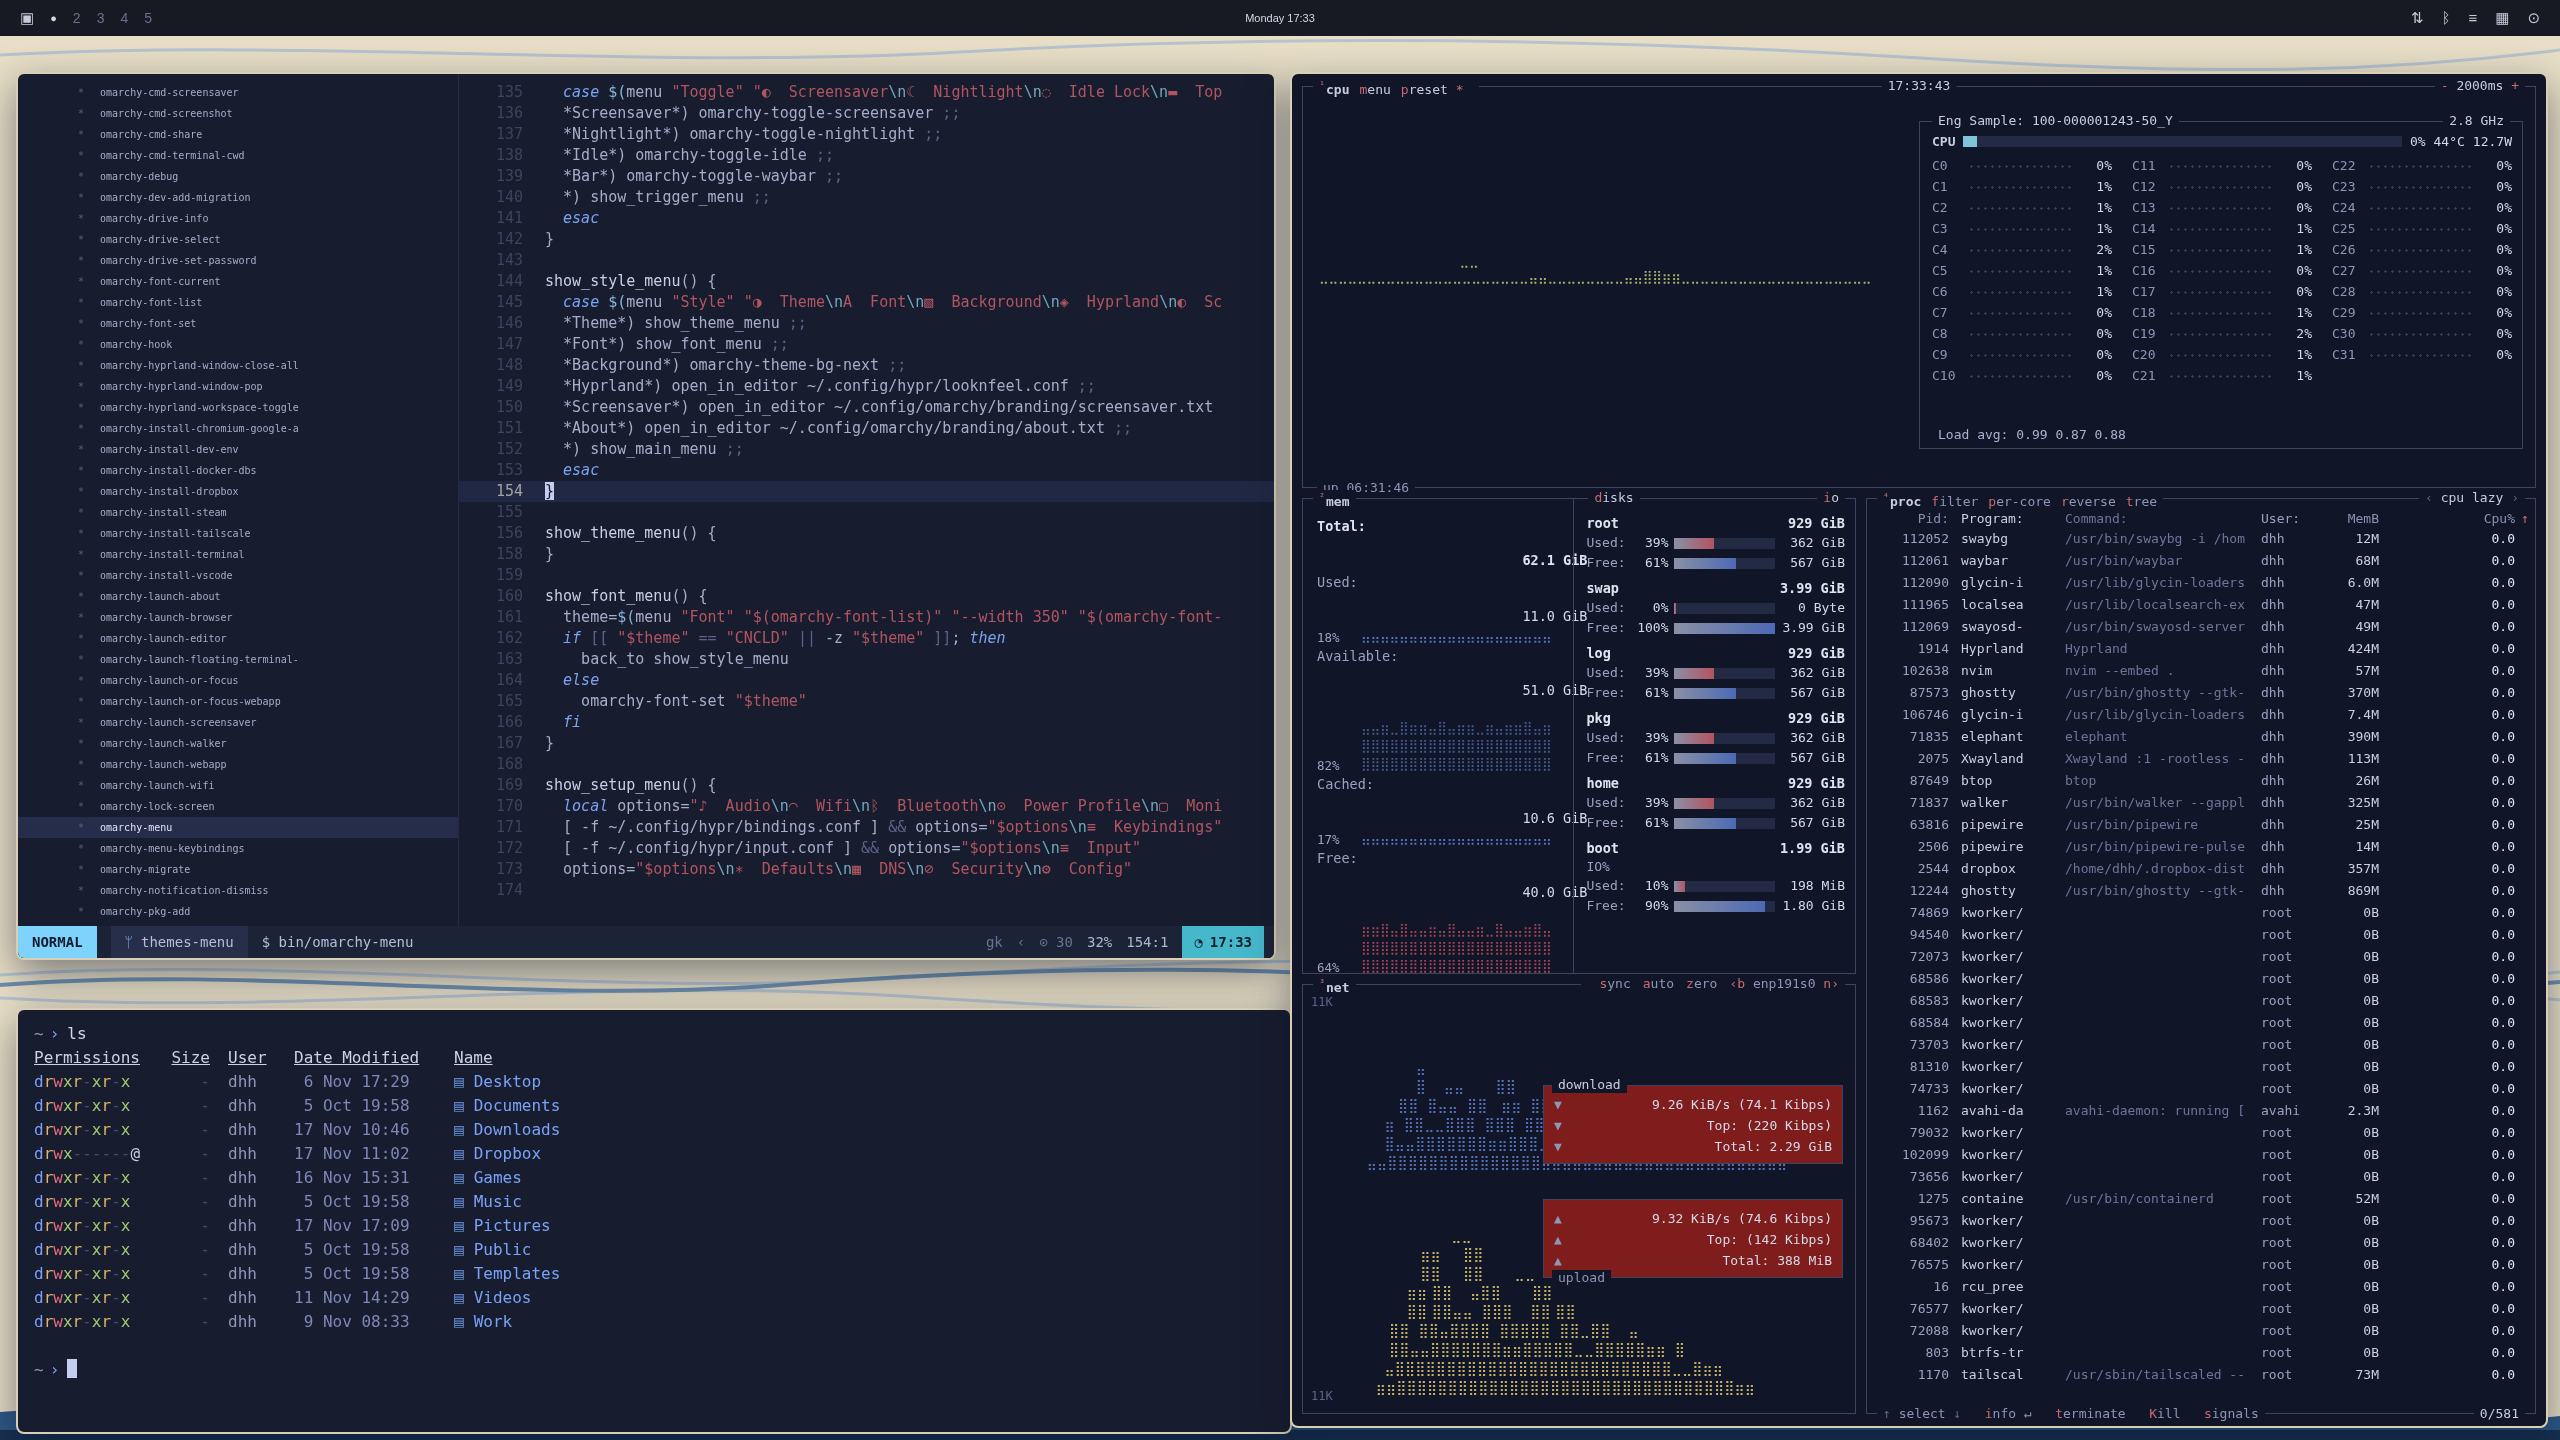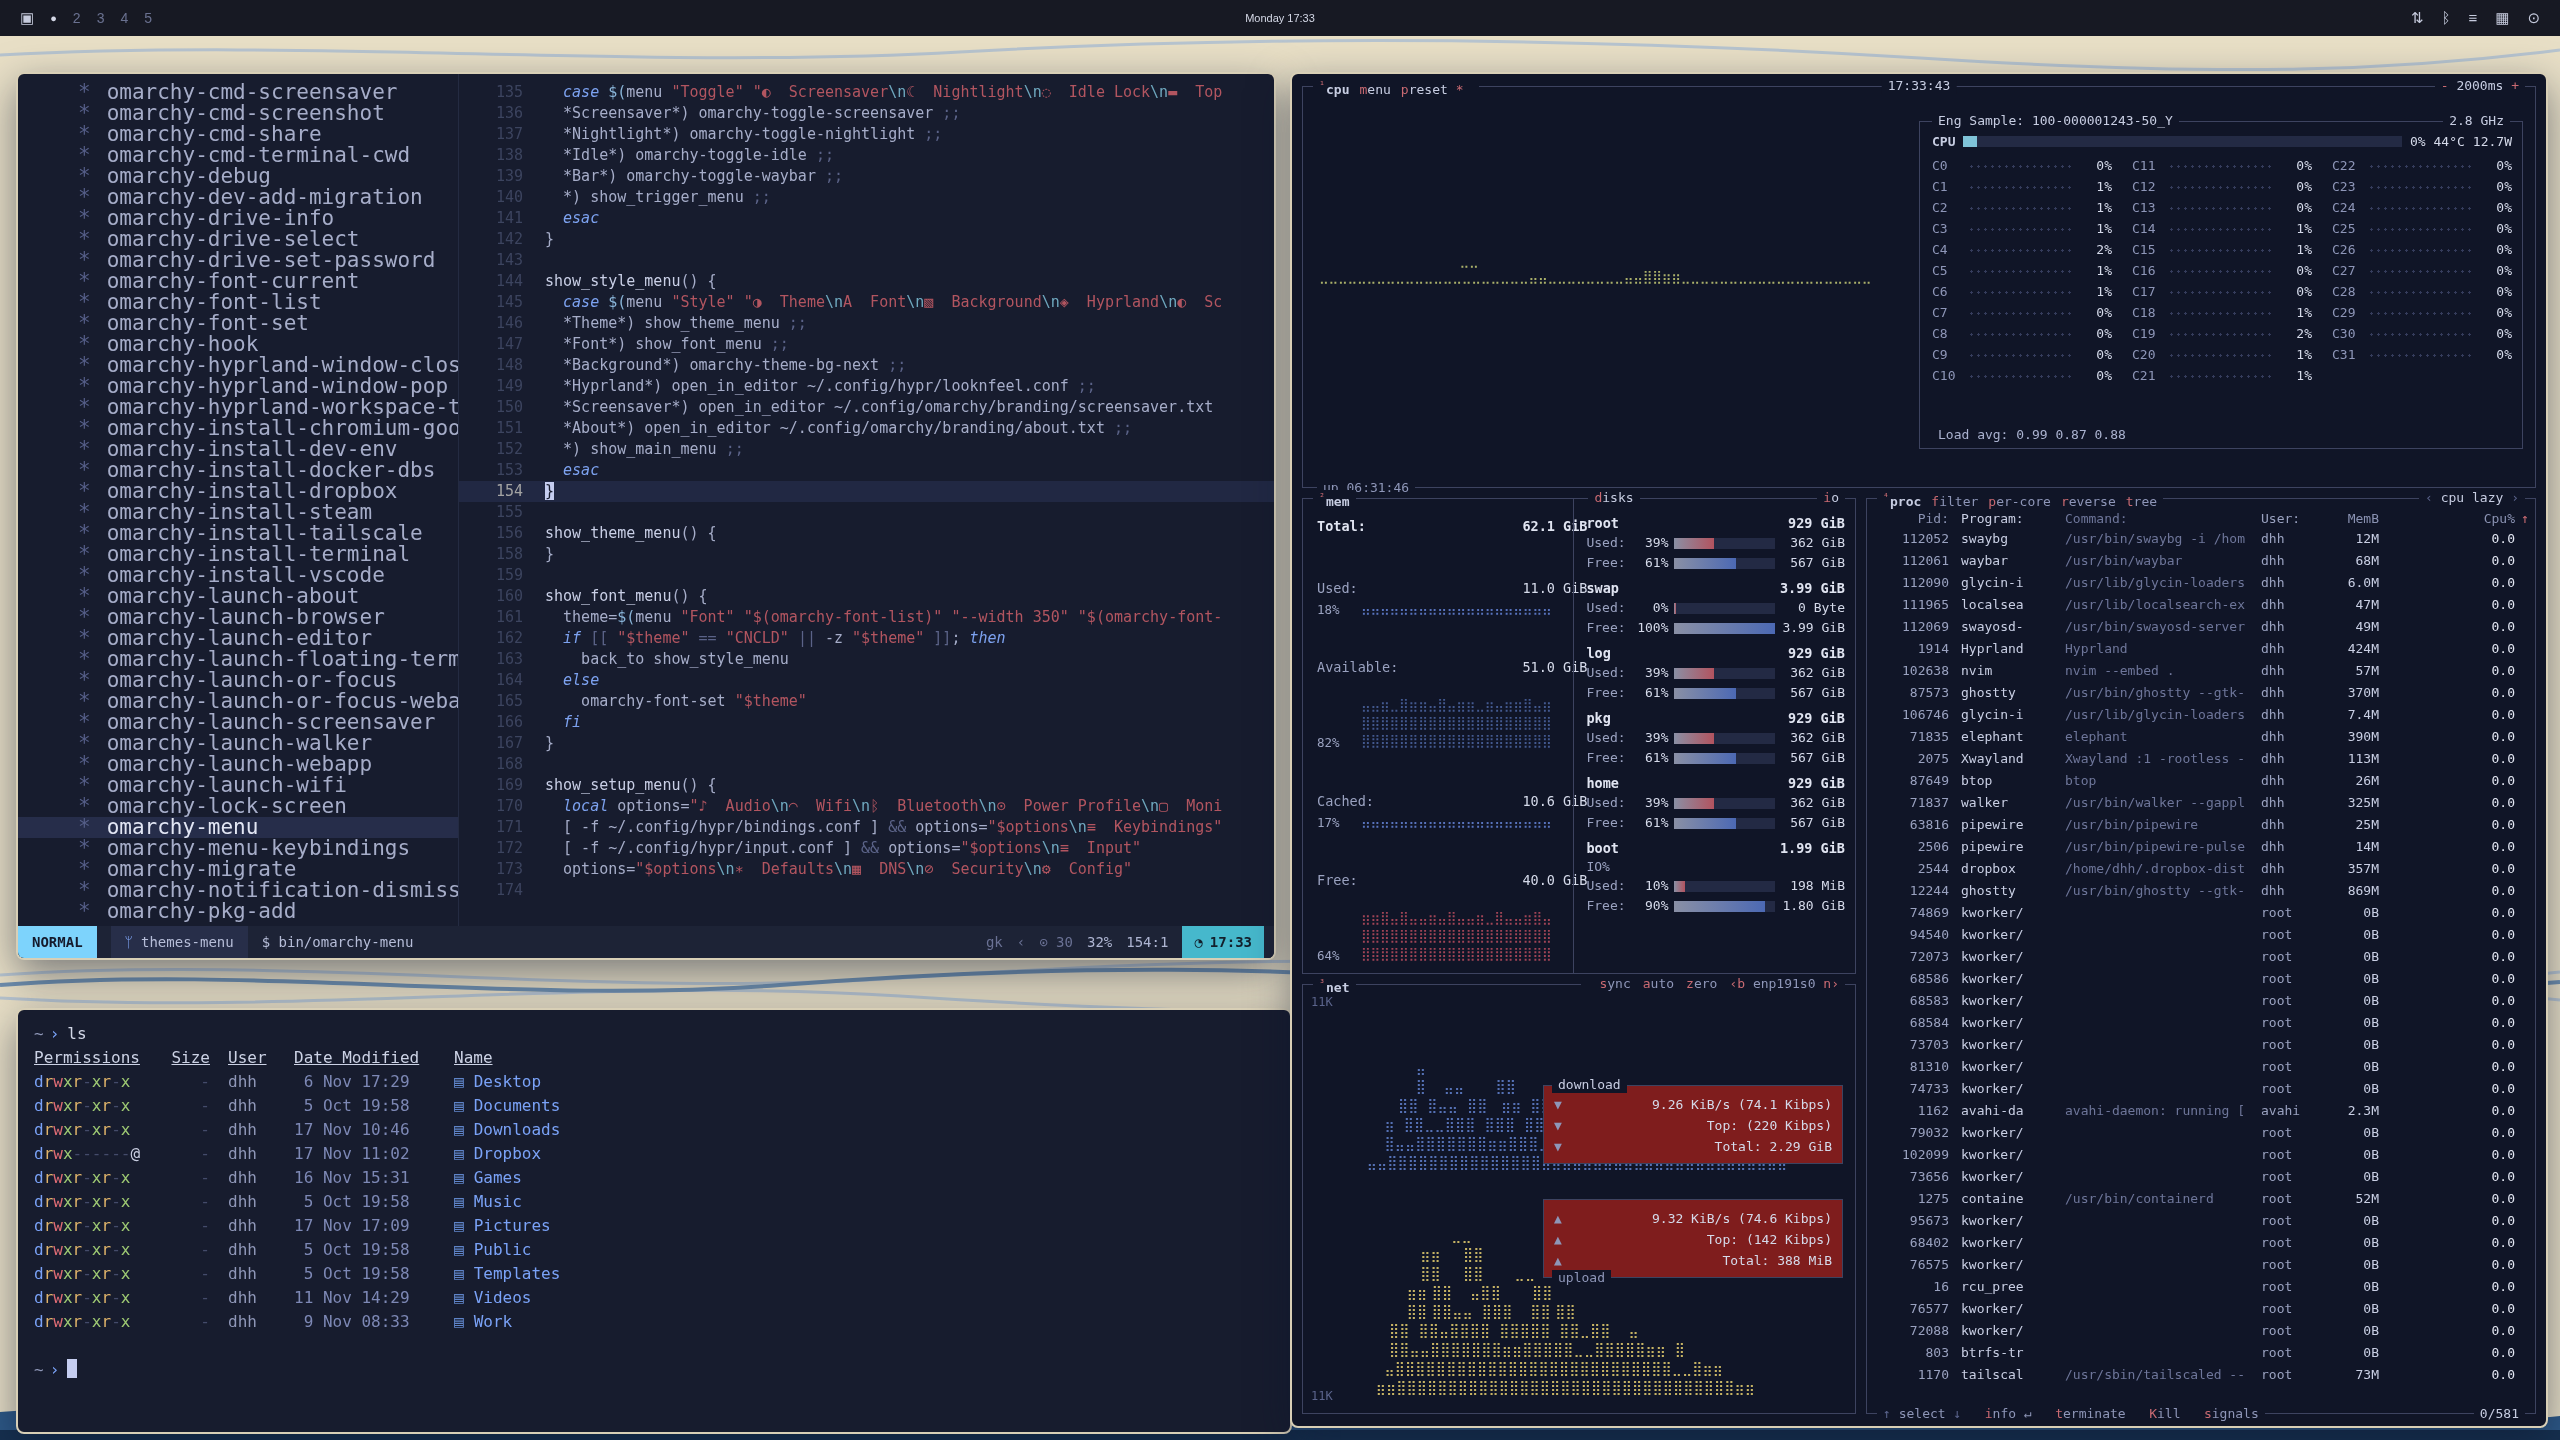--- a/index.html
+++ b/index.html
@@ -18,21 +18,21 @@
   .tb-clock{position:absolute;left:50%;transform:translateX(-50%);font-size:11px;color:#d4d8e6;}
   .tb-right{margin-left:auto;display:flex;gap:18px;font-size:15px;}
 
   
   .window{position:absolute;background:#171c2e;border:2px solid #d8cfb6;border-radius:8px;
           box-shadow:0 14px 40px rgba(12,22,46,.5);z-index:5;overflow:hidden;}
 
   
   .editor{left:16px;top:72px;width:1256px;height:884px;display:flex;flex-direction:column;}
   .ed-body{flex:1;display:flex;min-height:0;}
-  .filetree{width:440px;flex:none;padding-top:8px;font-size:21px;line-height:21px;color:#a6adc9;
+  .filetree{width:440px;flex:none;padding-top:8px;font-size:10px;line-height:21px;color:#a6adc9;
             border-right:1px solid #242b42;overflow:hidden;}
   .ft-item{padding-left:60px;white-space:nowrap;}
   .ft-item.sel{background:#262d4a;color:#e2e6f4;}
   .ft-bullet{color:#565f89;margin-right:16px;}
   .codepane{flex:1;padding-top:8px;font-size:15px;line-height:21px;overflow:hidden;}
   .cl{display:flex;white-space:pre;}
   .ln{width:64px;flex:none;text-align:right;padding-right:22px;color:#3c445f;}
   .cl.cur{background:#212843;}
   .cl.cur .ln{color:#a3a3a3;}
   .code{color:#a6adc9;}
@@ -118,21 +118,21 @@
   .p-lead{width:90px;flex:none;}
   .c-p{width:40px;text-align:right;color:#d5daea;}
   .loadavg{padding:2px 4px 0 6px;color:#aab2cf;}
 
   .mem-box{left:10px;top:424px;width:552px;height:474px;}
   .mem-stats{position:absolute;left:0;top:0;bottom:0;width:49%;padding:16px 12px 10px 14px;
              display:flex;flex-direction:column;justify-content:space-between;}
   .mrow{display:flex;justify-content:space-between;font-size:13.5px;line-height:22px;}
   .mrow.total .mlabel,.mrow.total .mval{color:#e0e4f1;font-weight:bold;}
   .mlabel{color:#9aa2c0;}
-  .mval{color:#d5daea;}
+  .mval{color:#d5daea;margin-top:34px;}
   .mgr{display:flex;align-items:flex-end;gap:6px;}
   .mpct{width:38px;color:#9aa2c0;font-size:12.5px;}
   .mgr .graph{font-size:13px;line-height:18px;}
   .disks-col{position:absolute;left:49%;right:0;top:0;bottom:0;border-left:1px solid #3d4360;
              padding:14px 10px 6px 12px;}
   .disk{margin-bottom:5px;}
   .d-title{display:flex;justify-content:space-between;font-size:13.5px;line-height:20px;
            color:#e0e4f1;font-weight:bold;}
   .d-io{font-size:13px;line-height:18px;color:#9aa2c0;}
   .d-row{display:flex;align-items:center;font-size:13px;line-height:20px;}

